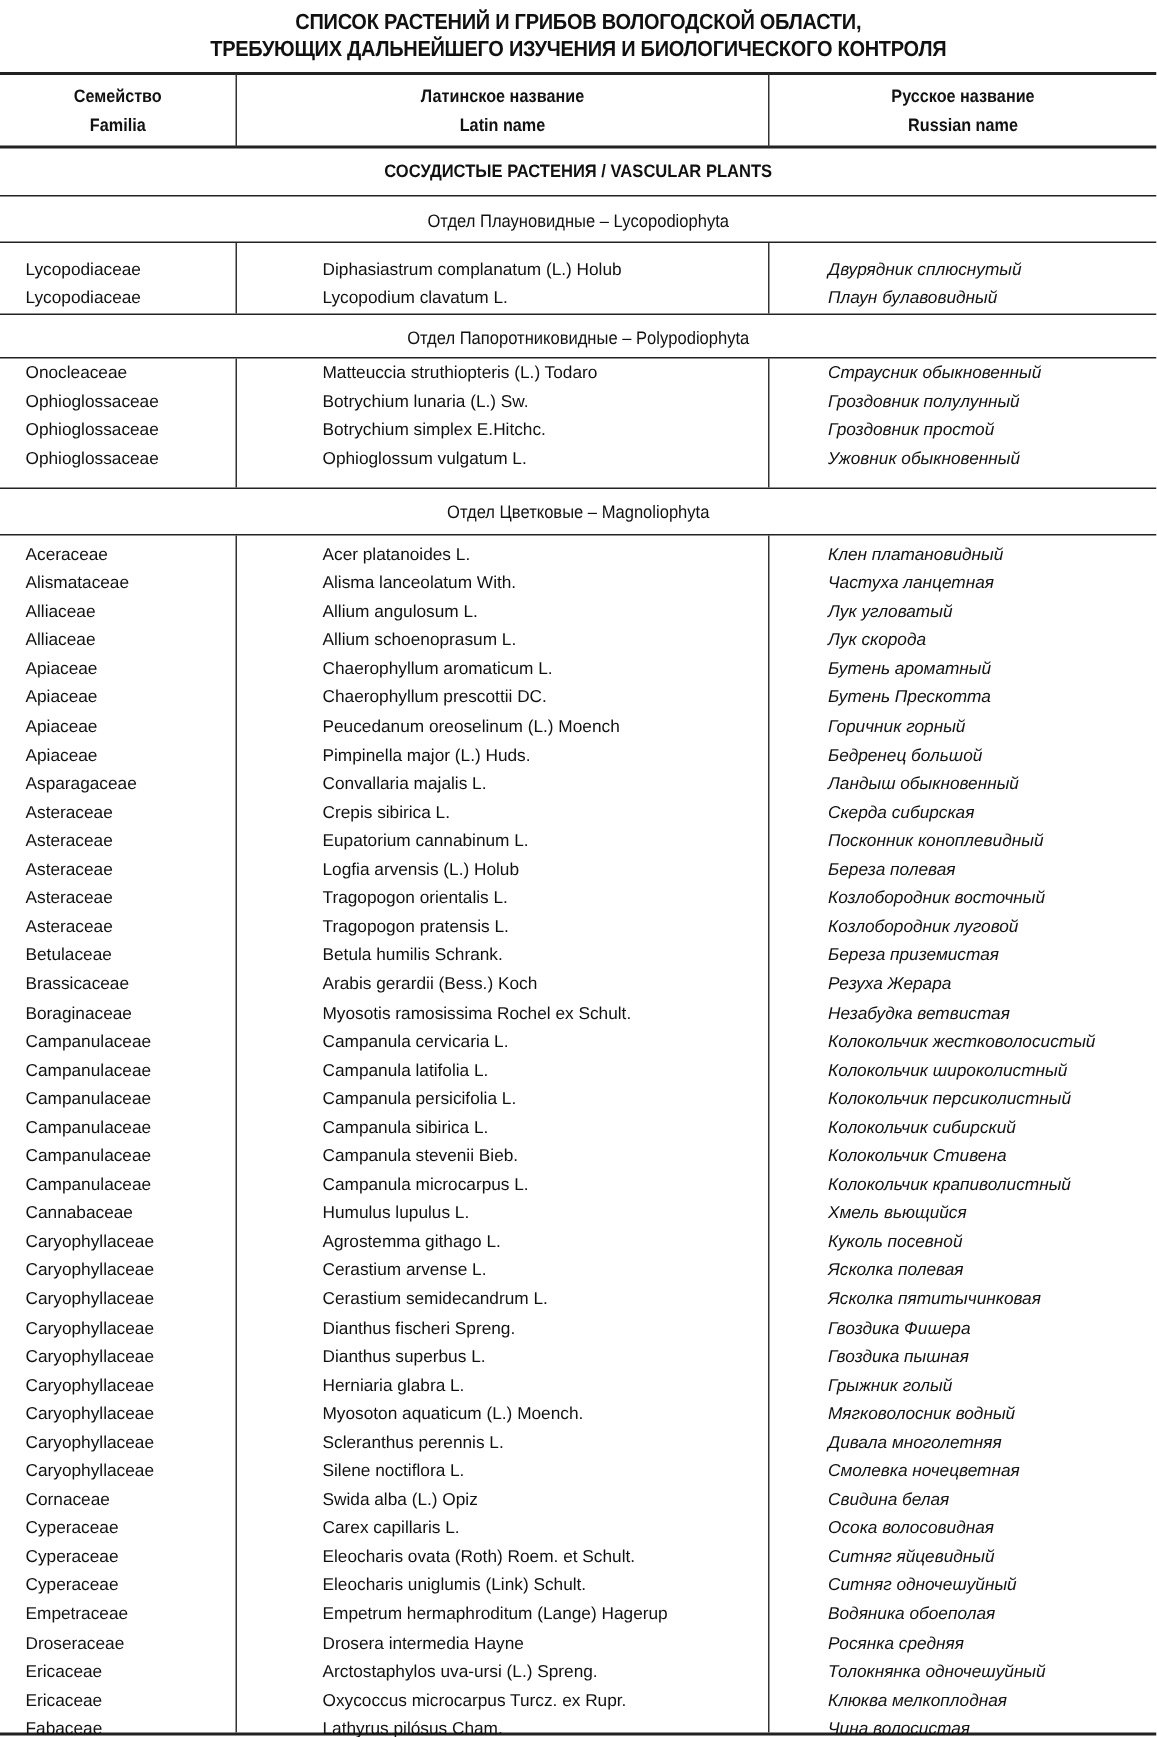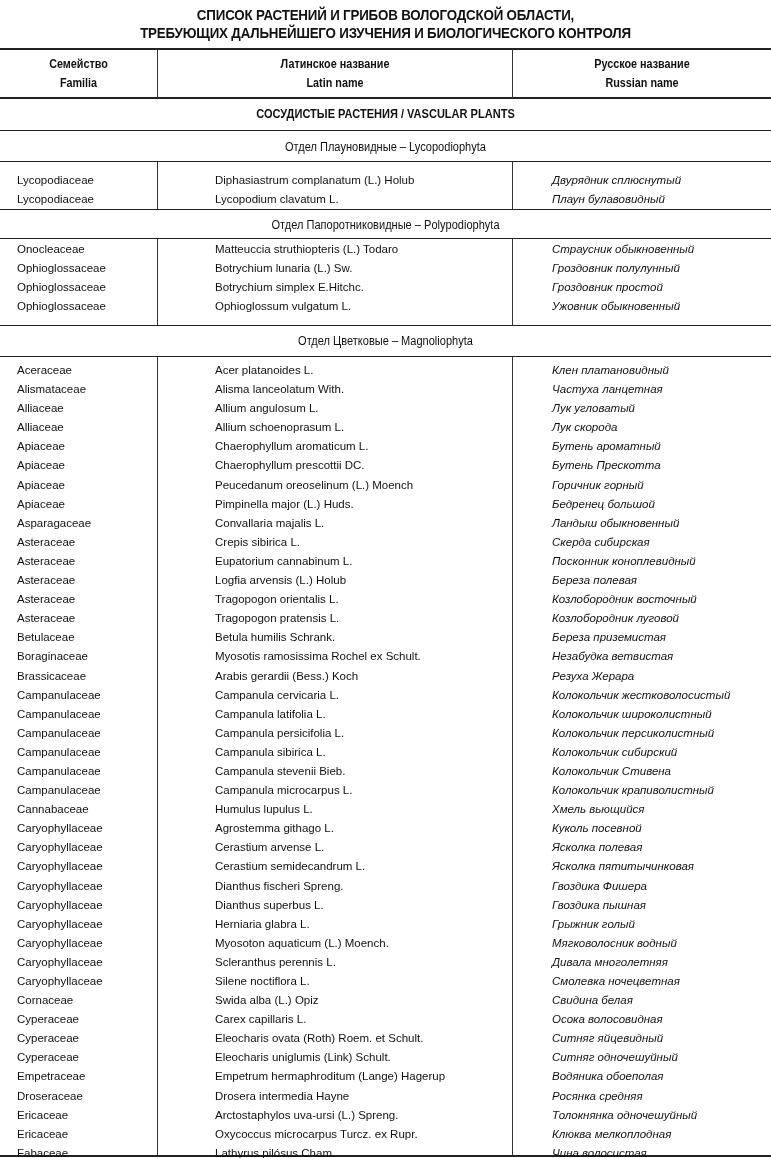--- a/index.html
+++ b/index.html
@@ -181,30 +181,30 @@
       <span class="c1">Asteraceae</span>
       <span class="c2">Tragopogon pratensis L.</span>
       <span class="c3">Козлобородник луговой</span>
     </div>
     <div class="row">
       <span class="c1">Betulaceae</span>
       <span class="c2">Betula humilis Schrank.</span>
       <span class="c3">Береза приземистая</span>
     </div>
     <div class="row">
+      <span class="c1">Brassicaceae</span>
+      <span class="c2">Arabis gerardii (Bess.) Koch</span>
+      <span class="c3">Резуха Жерара</span>
+    </div>
+    <div class="row">
       <span class="c1">Boraginaceae</span>
       <span class="c2">Myosotis ramosissima Rochel ex Schult.</span>
       <span class="c3">Незабудка ветвистая</span>
     </div>
     <div class="row">
-      <span class="c1">Brassicaceae</span>
-      <span class="c2">Arabis gerardii (Bess.) Koch</span>
-      <span class="c3">Резуха Жерара</span>
-    </div>
-    <div class="row">
       <span class="c1">Campanulaceae</span>
       <span class="c2">Campanula cervicaria L.</span>
       <span class="c3">Колокольчик жестковолосистый</span>
     </div>
     <div class="row">
       <span class="c1">Campanulaceae</span>
       <span class="c2">Campanula latifolia L.</span>
       <span class="c3">Колокольчик широколистный</span>
     </div>
     <div class="row">

